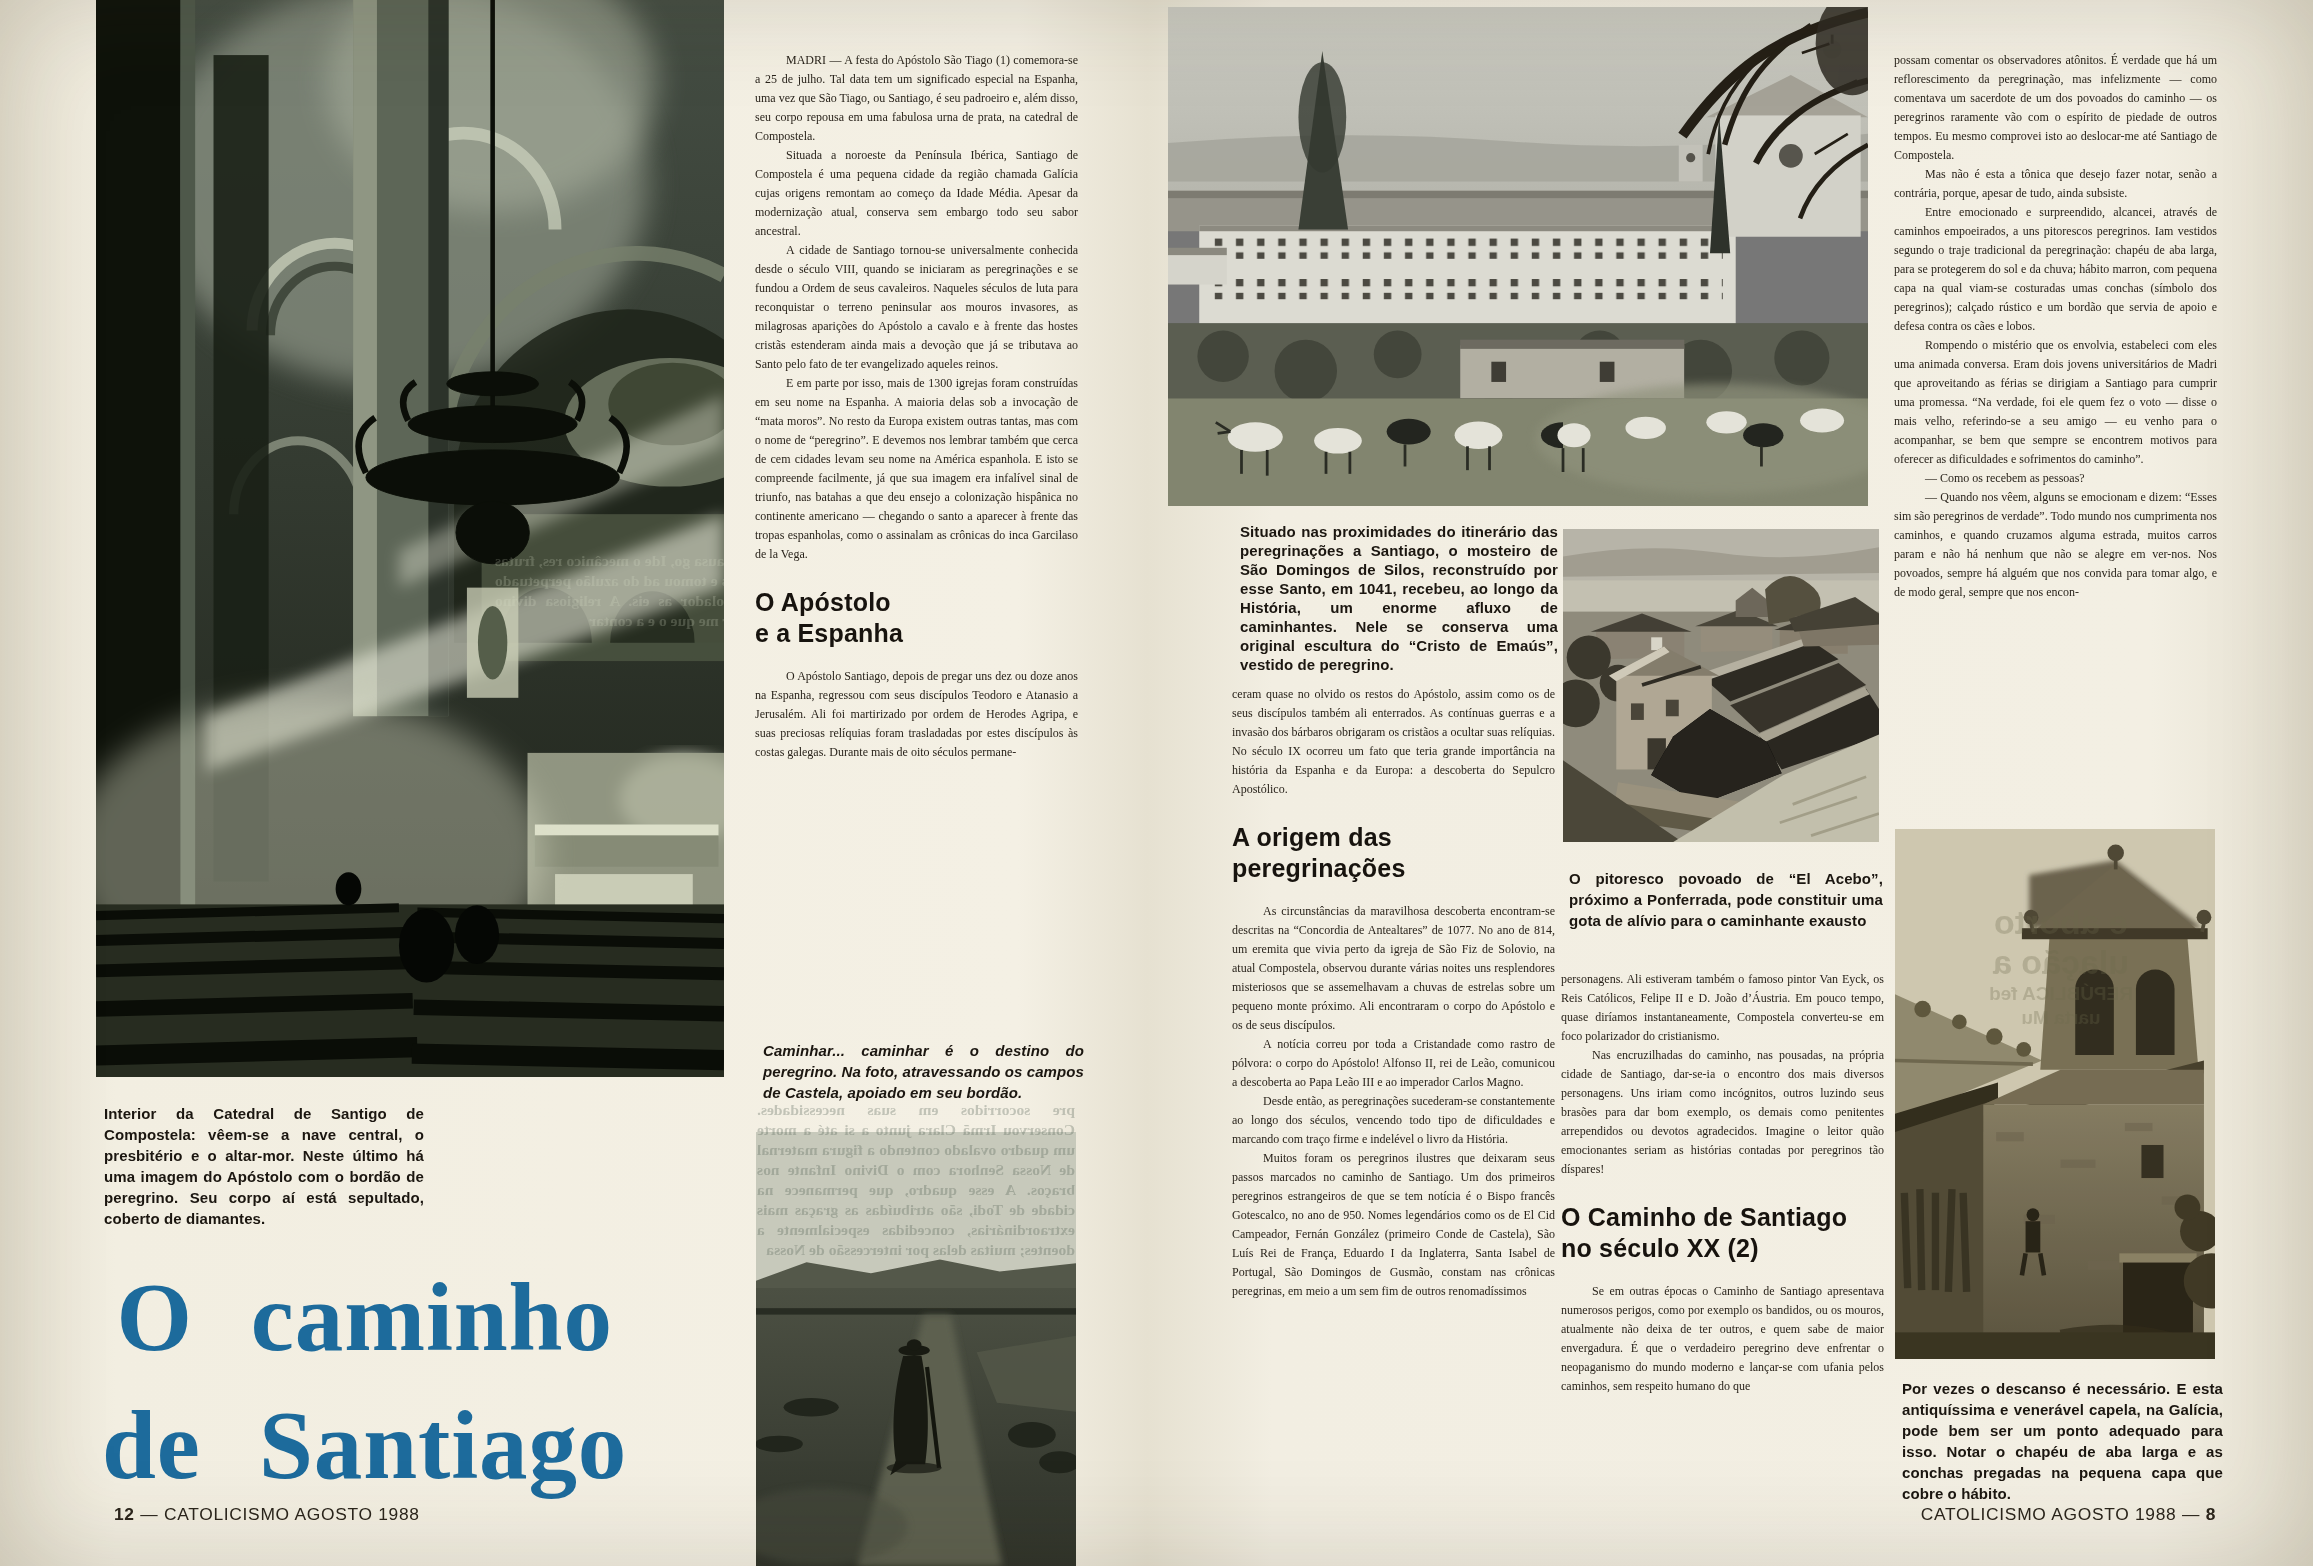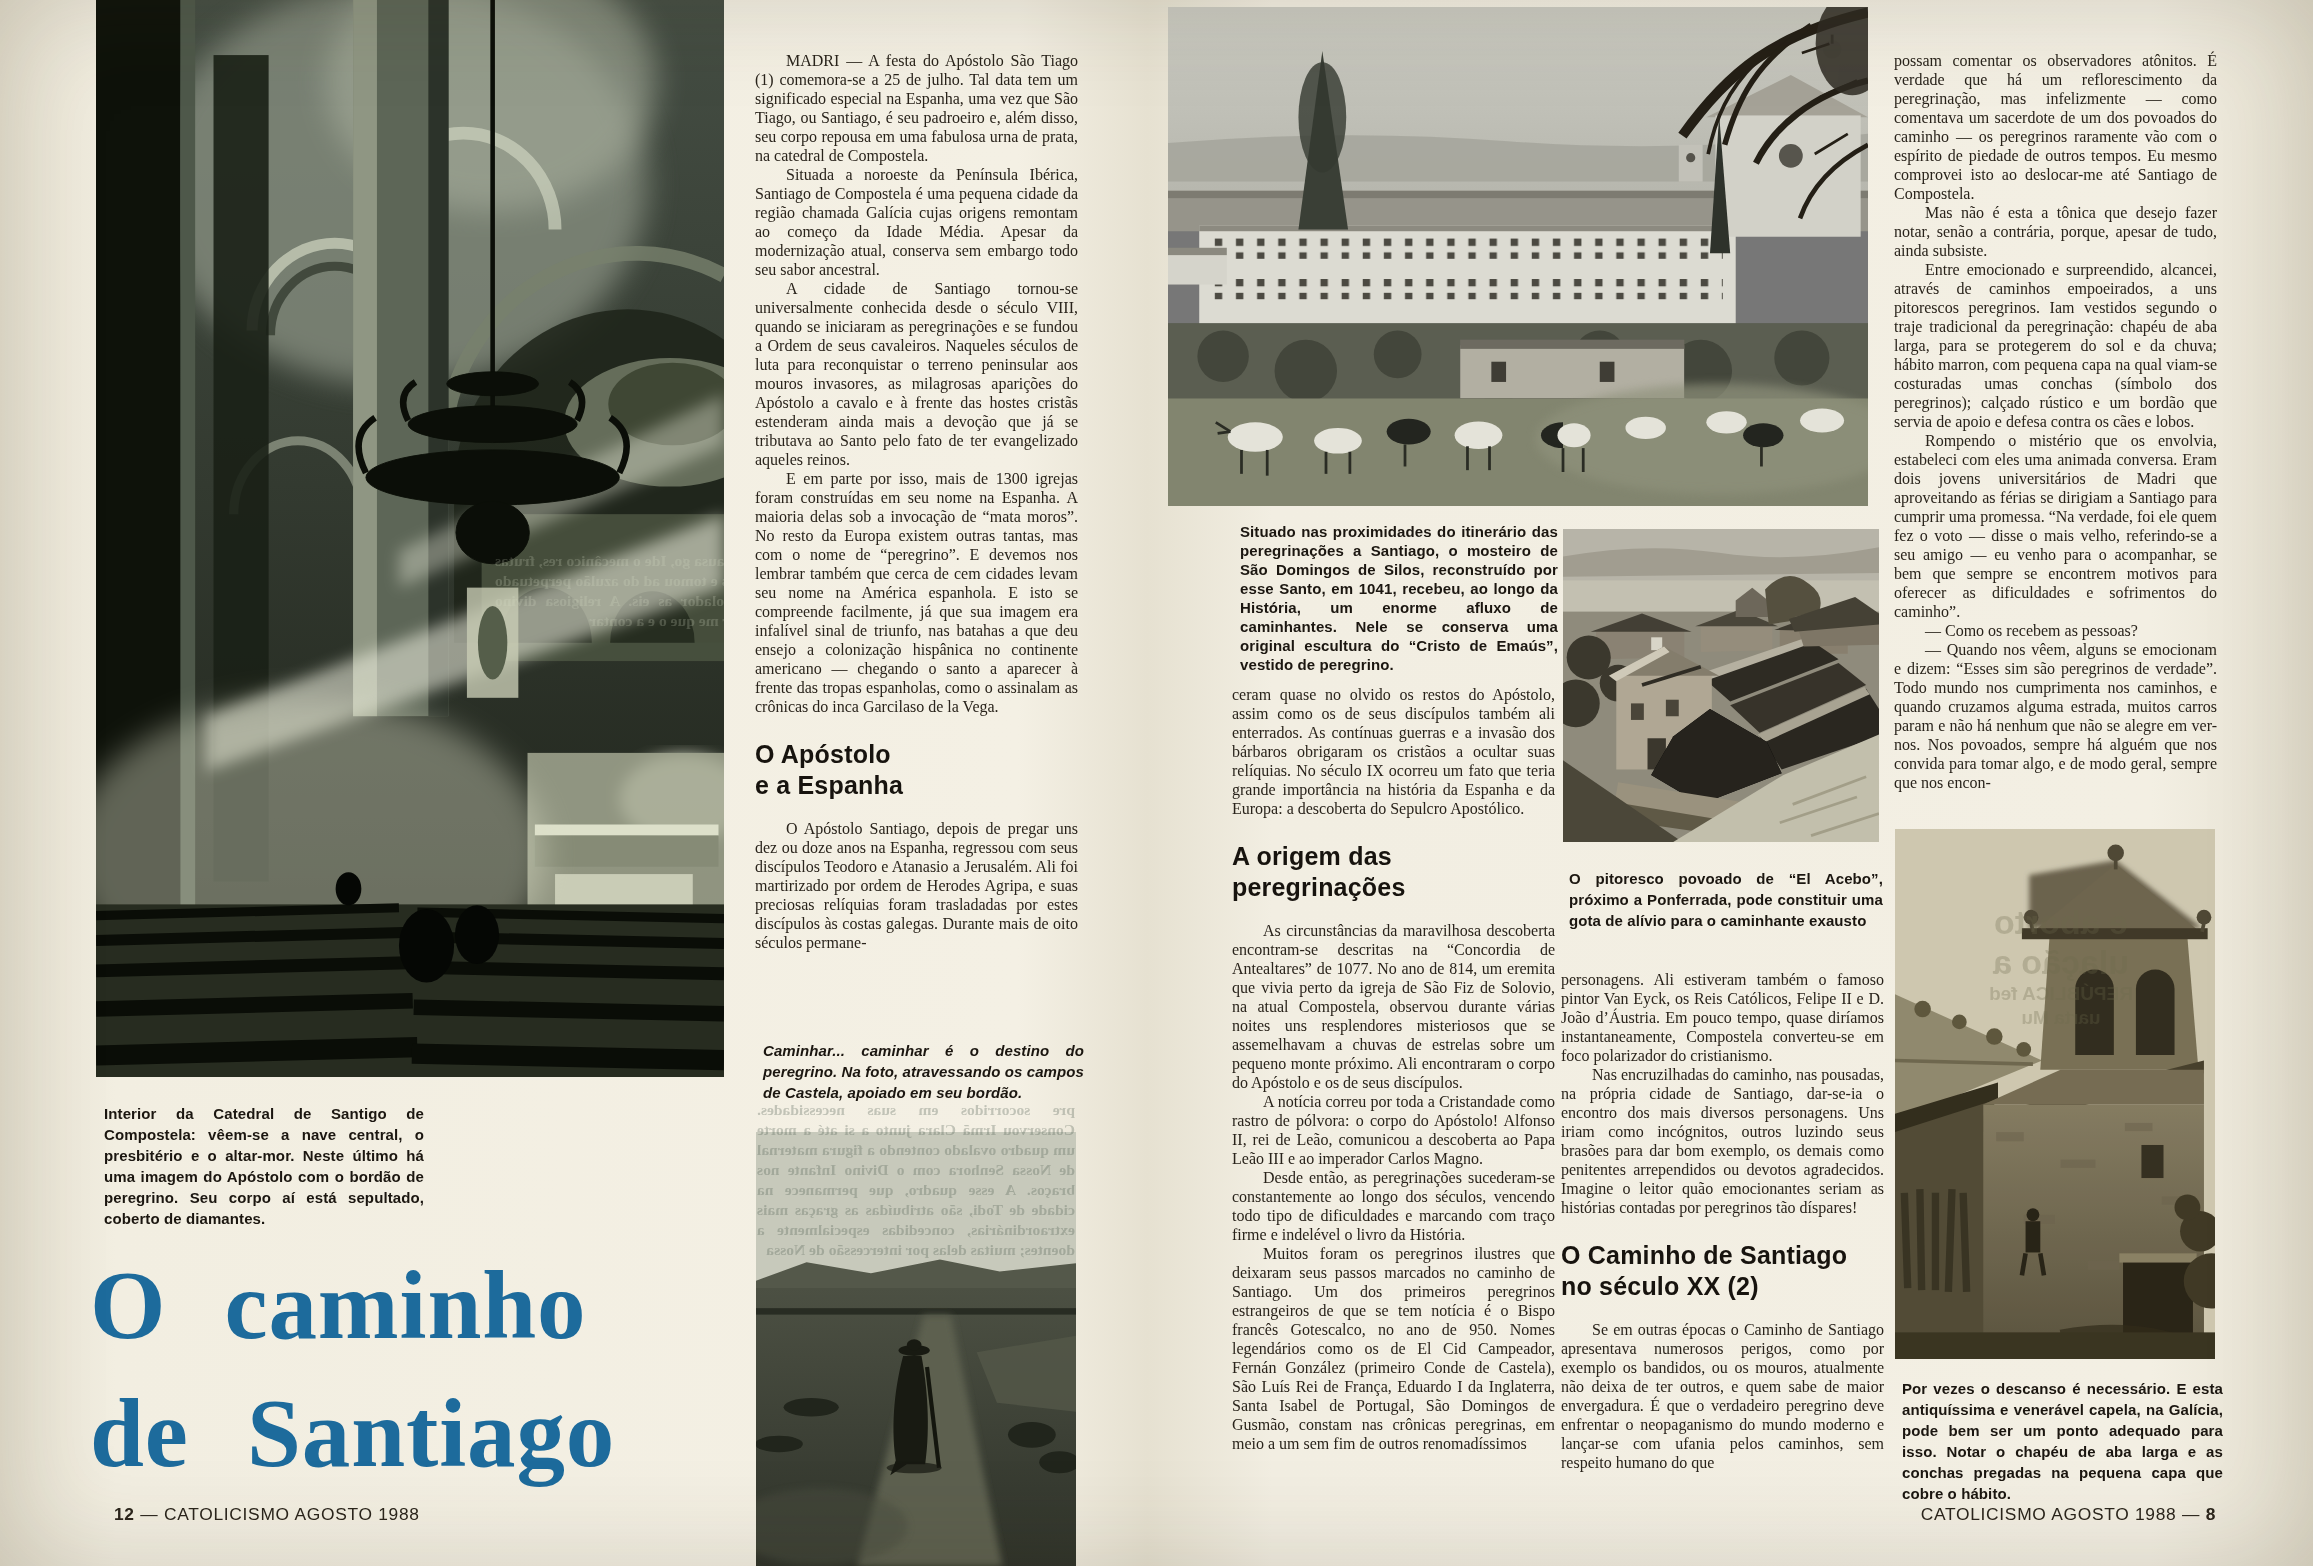--- a/index.html
+++ b/index.html
@@ -15,36 +15,36 @@
   .ph-pilgrim{left:756px;top:1132px;width:320px;height:434px;}
   .ph-monastery{left:1168px;top:7.3px;width:700px;height:499px;}
   .ph-acebo{left:1563px;top:529px;width:316px;height:313px;}
   .ph-chapel{left:1895px;top:829px;width:320px;height:530px;}
   
   .col{position:absolute;width:323px;}
   .col-l1{left:755px;top:51px;}
   .col-r1{left:1232px;top:685px;}
   .col-r2{left:1561px;top:970px;}
   .col-r3{left:1894px;top:51px;}
-  p.body{margin:0;font-size:16px;line-height:19px;text-align:justify;color:#29231b;}
+  p.body{margin:0;font-size:12px;line-height:19px;text-align:justify;color:#29231b;}
   p.body.ind{text-indent:31px;}
   h2.head{font-family:"Liberation Sans",sans-serif;font-weight:700;font-size:25px;line-height:31px;
     color:#17130e;margin:23px 0 18.4px 0;letter-spacing:0.2px;}
   h2.head span{display:block;}
   
   .cap{position:absolute;margin:8px;font-family:"Liberation Sans",sans-serif;font-weight:700;
     font-size:15px;line-height:21px;color:#1b1610;text-align:justify;letter-spacing:0.1px;}
   .cap-cathedral{left:96px;top:1095px;width:320px;}
   .cap-pilgrim{left:755px;top:1032px;width:321px;font-style:italic;}
   .cap-silos{left:1232px;top:514px;width:318px;line-height:19px;}
   .cap-acebo{left:1561px;top:860px;width:314px;}
   .cap-chapel{left:1894px;top:1370px;width:321px;}
   
-  .title{position:absolute;left:90px;top:1242px;margin:0;font-family:"Liberation Serif",serif;
-    font-weight:700;color:#1d6b9c;font-size:97px;line-height:128px;letter-spacing:0.9px;word-spacing:.34em;}
+  .title{position:absolute;left:90px;top:1242px;margin:12px;font-family:"Liberation Serif",serif;
+    font-weight:700;color:#1d6b9c;font-size:97px;line-height:128px;letter-spacing:0.9px;word-spacing:.34em;text-align:center;}
   .title span{display:block;}
   .footer{position:absolute;top:1504px;font-family:"Liberation Sans",sans-serif;font-size:17.4px;
     letter-spacing:0.7px;color:#2b251c;white-space:nowrap;margin-left:18px;}
   .footer b{font-weight:700;}
   .footer-l{left:96px;}
   .footer-r{right:97px;text-align:right;}
   
   .st{position:absolute;transform:scaleX(-1);filter:blur(0.6px);font-weight:700;pointer-events:none;}
   .st-band{left:757px;top:1100px;width:318px;font-family:"Liberation Serif",serif;
     font-size:15.6px;line-height:20px;text-align:justify;color:#4f5d51;opacity:.30;}

